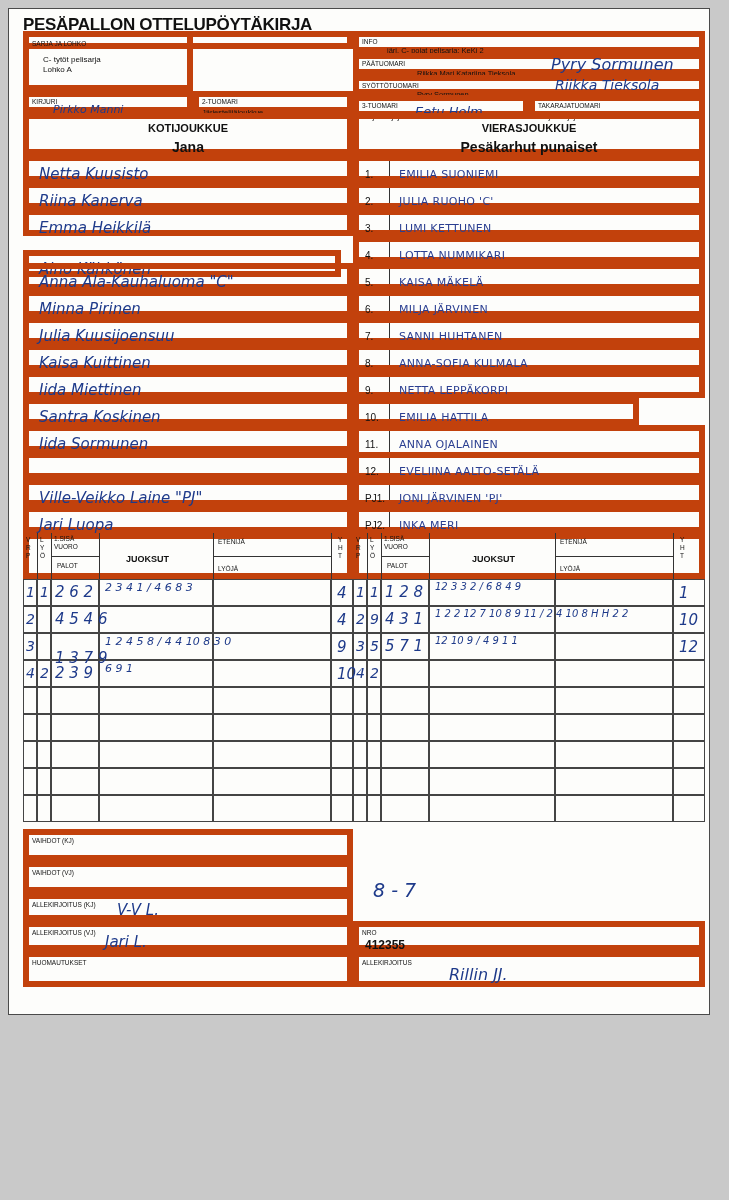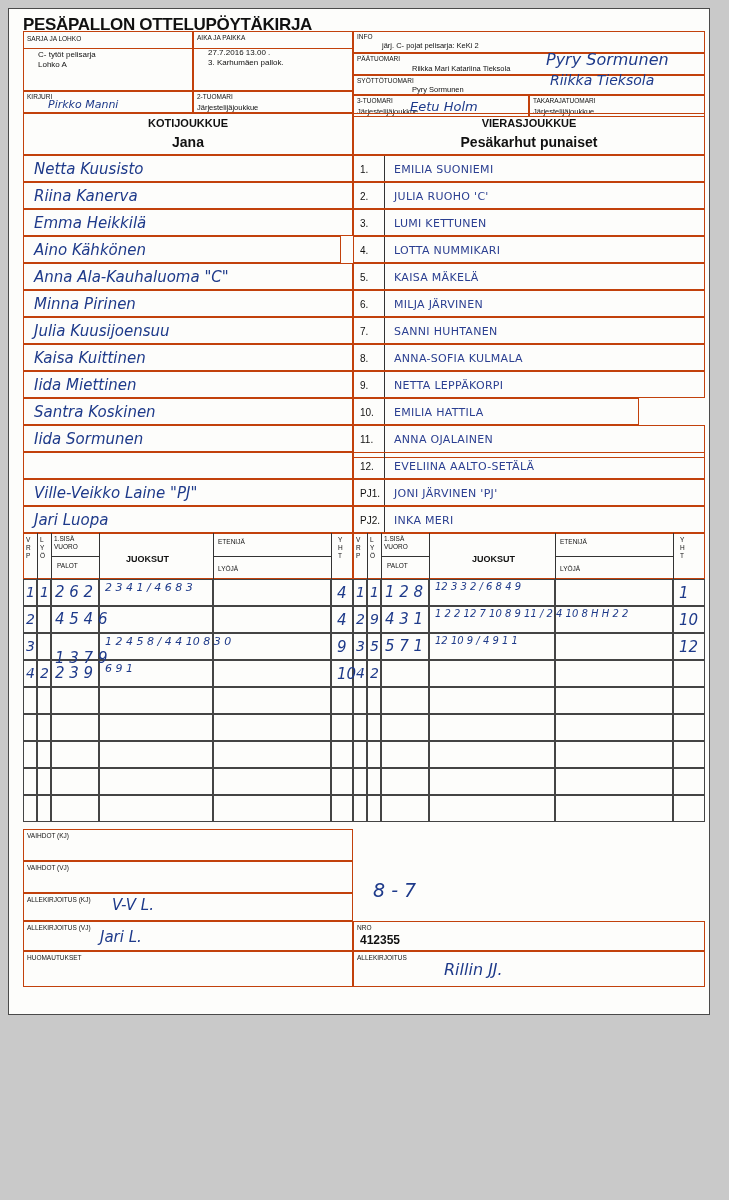--- a/index.html
+++ b/index.html
@@ -4,21 +4,21 @@
 <style>
   html,body{margin:0;padding:0;background:#c9c9c9;}
   body{width:729px;height:1200px;font-family:"Liberation Sans",sans-serif;}
   #sheet{
     position:absolute;left:8px;top:8px;width:700px;height:1005px;
     background:#fdfdfb;border:1px solid #4a4a4a;overflow:hidden;
   }
   .hw{font-family:"DejaVu Sans",sans-serif;color:#1e3a8a;font-style:italic;}
   .hw2{font-family:"DejaVu Sans",sans-serif;color:#2b3f91;}
   .tiny2{font-size:7.5px;color:#111;}
-  .bx{position:absolute;box-sizing:border-box;border:1px solid #c2410c;text-decoration:underline;}
+  .bx{position:absolute;box-sizing:border-box;border:6px solid #c2410c;text-decoration:underline;}
   .lbl{position:absolute;font-size:6.5px;color:#111;}
 
   
   #title{position:absolute;left:14px;top:6px;font-size:17px;font-weight:bold;letter-spacing:-.3px;color:#111;}
   .h-sm{font-size:10px;}
 
   .rowline{position:absolute;border-bottom:1px solid #333;}
   .vline{position:absolute;border-left:1px solid #333;}
   .center-head{font-size:12px;font-weight:bold;text-align:center;color:#111;}
 
@@ -31,25 +31,20 @@
 
   <div id="title">PESÄPALLON OTTELUPÖYTÄKIRJA</div>
 
   <div class="bx" style="left:14px;top:22px;width:330px;height:18px;">
     <div class="lbl" style="left:3px;top:3px;">SARJA JA LOHKO</div>
   </div>
   <div class="bx" style="left:14px;top:22px;width:170px;height:60px;">
     <div style="position:absolute;left:14px;top:18px;font-size:8px;color:#111;">C- tytöt pelisarja</div>
     <div style="position:absolute;left:14px;top:28px;font-size:8px;color:#111;">Lohko A</div>
   </div>
-  <div class="bx" style="left:184px;top:22px;width:160px;height:60px;">
-    <div class="lbl" style="left:3px;top:2px;">AIKA JA PAIKKA</div>
-    <div style="position:absolute;left:14px;top:16px;font-size:8px;color:#111;">27.7.2016 13.00 .</div>
-    <div style="position:absolute;left:14px;top:26px;font-size:8px;color:#111;">3. Karhumäen pallok.</div>
-  </div>
   <div class="bx" style="left:14px;top:82px;width:170px;height:22px;">
     <div class="lbl" style="left:3px;top:1px;">KIRJURI</div>
     <div class="hw h-sm" style="position:absolute;left:24px;top:6px;font-size:11px;">Pirkko Manni</div>
   </div>
   <div class="bx" style="left:184px;top:82px;width:160px;height:22px;">
     <div class="lbl" style="left:3px;top:1px;">2-TUOMARI</div>
     <div class="tiny2" style="position:absolute;left:3px;top:11px;">Järjestelijäjoukkue</div>
   </div>
 
   <div class="bx" style="left:344px;top:22px;width:352px;height:22px;">
@@ -88,21 +83,21 @@
   <div id="home-list">
       <div class="bx" style="left: 14px; top: 146px; width: 330px; height: 27px;">
         <div class="hw" style="position: absolute; left: 10px; top: 4px; font-size: 15px; white-space: nowrap;">Netta Kuusisto</div>
       </div>
       <div class="bx" style="left: 14px; top: 173px; width: 330px; height: 27px;">
         <div class="hw" style="position: absolute; left: 10px; top: 4px; font-size: 15px; white-space: nowrap;">Riina Kanerva</div>
       </div>
       <div class="bx" style="left: 14px; top: 200px; width: 330px; height: 27px;">
         <div class="hw" style="position: absolute; left: 10px; top: 4px; font-size: 15px; white-space: nowrap;">Emma Heikkilä</div>
       </div>
-      <div class="bx" style="left: 14px; top: 227px; width: 318px; height: 27px; text-align: center;">
+      <div class="bx" style="left: 14px; top: 241px; width: 318px; height: 27px; text-align: center;">
         <div class="hw" style="position: absolute; left: 10px; top: 4px; font-size: 15px; white-space: nowrap;">Aino Kähkönen</div>
       </div>
       <div class="bx" style="left: 14px; top: 254px; width: 330px; height: 27px;">
         <div class="hw" style="position: absolute; left: 10px; top: 4px; font-size: 15px; white-space: nowrap;">Anna Ala-Kauhaluoma  "C"</div>
       </div>
       <div class="bx" style="left: 14px; top: 281px; width: 330px; height: 27px;">
         <div class="hw" style="position: absolute; left: 10px; top: 4px; font-size: 15px; white-space: nowrap;">Minna Pirinen</div>
       </div>
       <div class="bx" style="left: 14px; top: 308px; width: 330px; height: 27px;">
         <div class="hw" style="position: absolute; left: 10px; top: 4px; font-size: 15px; white-space: nowrap;">Julia Kuusijoensuu</div>

